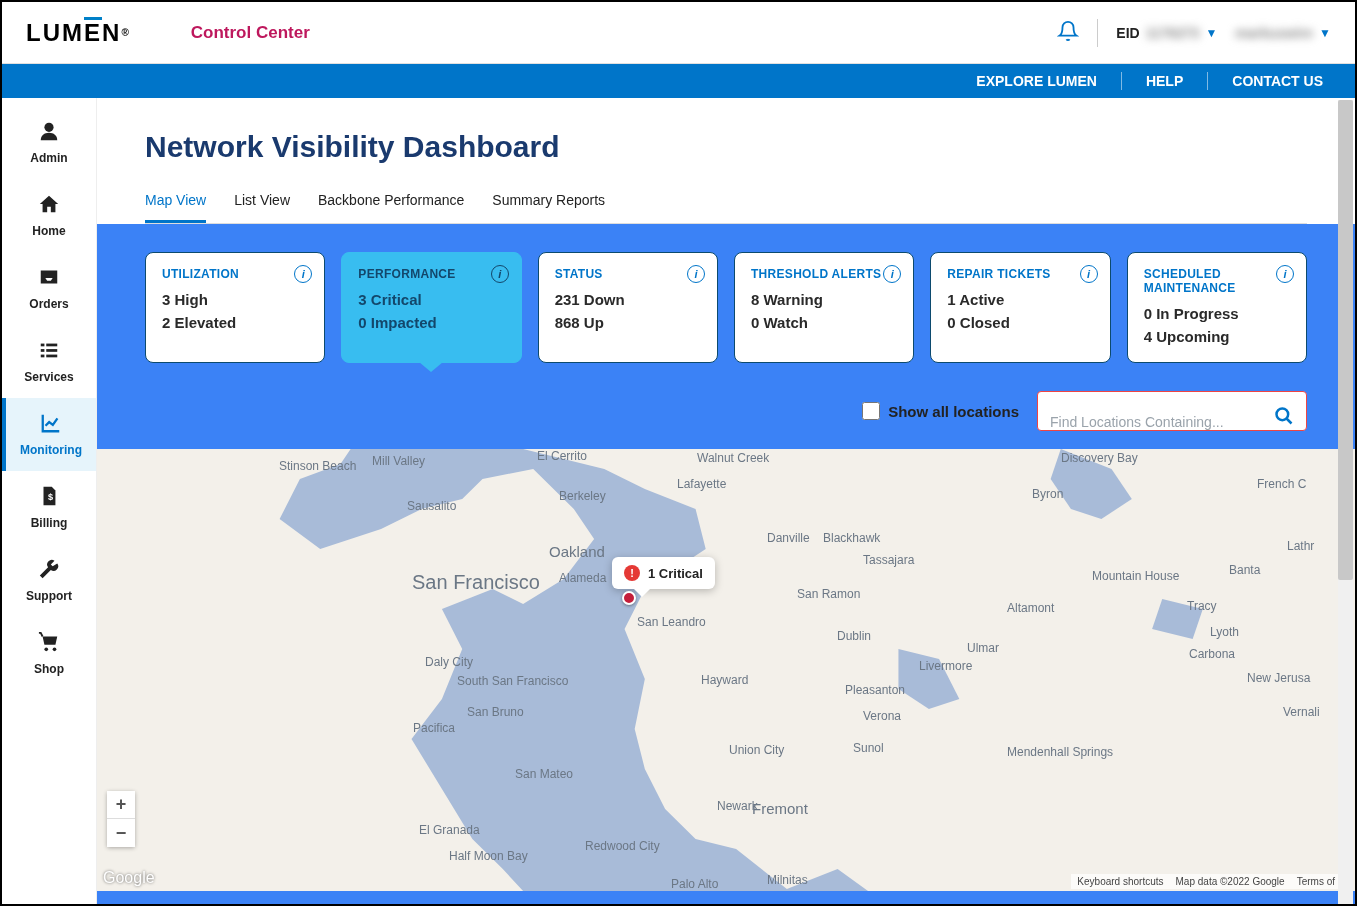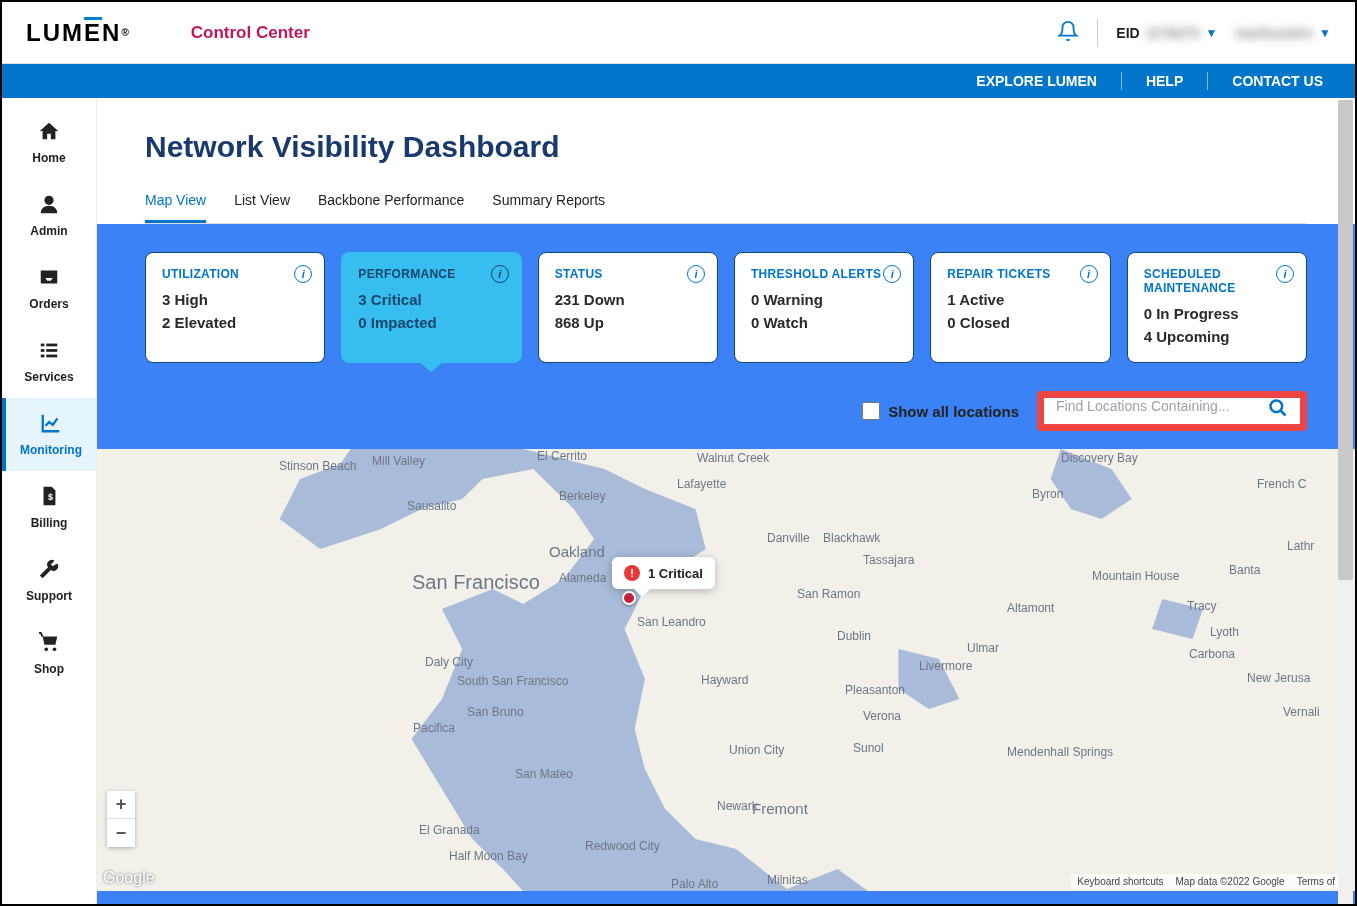--- a/index.html
+++ b/index.html
@@ -210,22 +210,22 @@
   font-weight: 600;
   color: #222;
 }
 .checkbox-wrap input {
   width: 18px;
   height: 18px;
   border: 1px solid #bbb;
 }
 .search-box {
   display: flex;
-  align-items: flex-start;
-  border: 7px solid #ef4444;
+  align-items: flex-end;
+  border: 1px solid #ef4444;
   border-radius: 4px;
   background: #fff;
   width: 270px;
   height: 40px;
   padding: 0 12px;
 }
 .search-box input {
   flex: 1;
   border: none;
   outline: none;
@@ -389,30 +389,30 @@
   <span class="vsep"></span>
   <a>HELP</a>
   <span class="vsep"></span>
   <a>CONTACT US</a>
 </div>
 
 <div class="main-area">
   <div class="sidebar" id="sidebar">
       <div class="sidebar-item">
         <span class="icon"><svg width="22" height="22" viewBox="0 0 24 24" fill="currentColor">
-            <path d="M12 3l10 9h-3v9h-5v-6h-4v6H5v-9H2z"></path>
-          </svg></span>
-        <span class="label">Home</span>
+            <circle cx="12" cy="8" r="5"></circle>
+            <path d="M3 22c0-5 4-8 9-8s9 3 9 8z"></path>
+          </svg></span>
+        <span class="label">Admin</span>
       </div>
       <div class="sidebar-item">
         <span class="icon"><svg width="22" height="22" viewBox="0 0 24 24" fill="currentColor">
-            <circle cx="12" cy="8" r="5"></circle>
-            <path d="M3 22c0-5 4-8 9-8s9 3 9 8z"></path>
-          </svg></span>
-        <span class="label">Admin</span>
+            <path d="M12 3l10 9h-3v9h-5v-6h-4v6H5v-9H2z"></path>
+          </svg></span>
+        <span class="label">Home</span>
       </div>
       <div class="sidebar-item">
         <span class="icon"><svg width="22" height="22" viewBox="0 0 24 24" fill="currentColor">
             <path d="M3 5h18v14H3z M3 13h5l2 3h4l2-3h5" fill="currentColor"></path>
           </svg></span>
         <span class="label">Orders</span>
       </div>
       <div class="sidebar-item">
         <span class="icon"><svg width="22" height="22" viewBox="0 0 24 24" fill="currentColor">
             <rect x="3" y="5" width="4" height="3"></rect>
@@ -481,21 +481,21 @@
         </div>
         <div class="card">
           <div class="card-title">STATUS</div>
           <div class="card-info">i</div>
           <div class="card-line">231 Down</div>
           <div class="card-line">868 Up</div>
         </div>
         <div class="card">
           <div class="card-title">THRESHOLD ALERTS</div>
           <div class="card-info">i</div>
-          <div class="card-line">0 Warning</div>
+          <div class="card-line">8 Warning</div>
           <div class="card-line">0 Watch</div>
         </div>
         <div class="card">
           <div class="card-title">REPAIR TICKETS</div>
           <div class="card-info">i</div>
           <div class="card-line">1 Active</div>
           <div class="card-line">0 Closed</div>
         </div>
         <div class="card">
           <div class="card-title">SCHEDULED MAINTENANCE</div>

